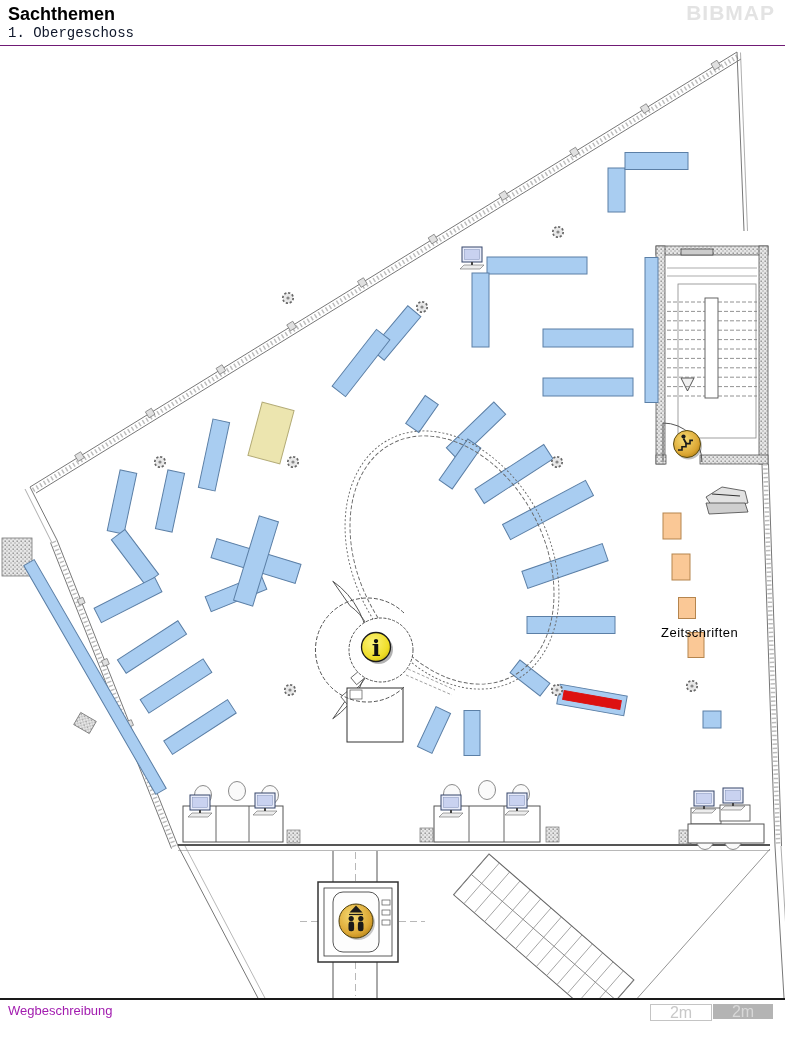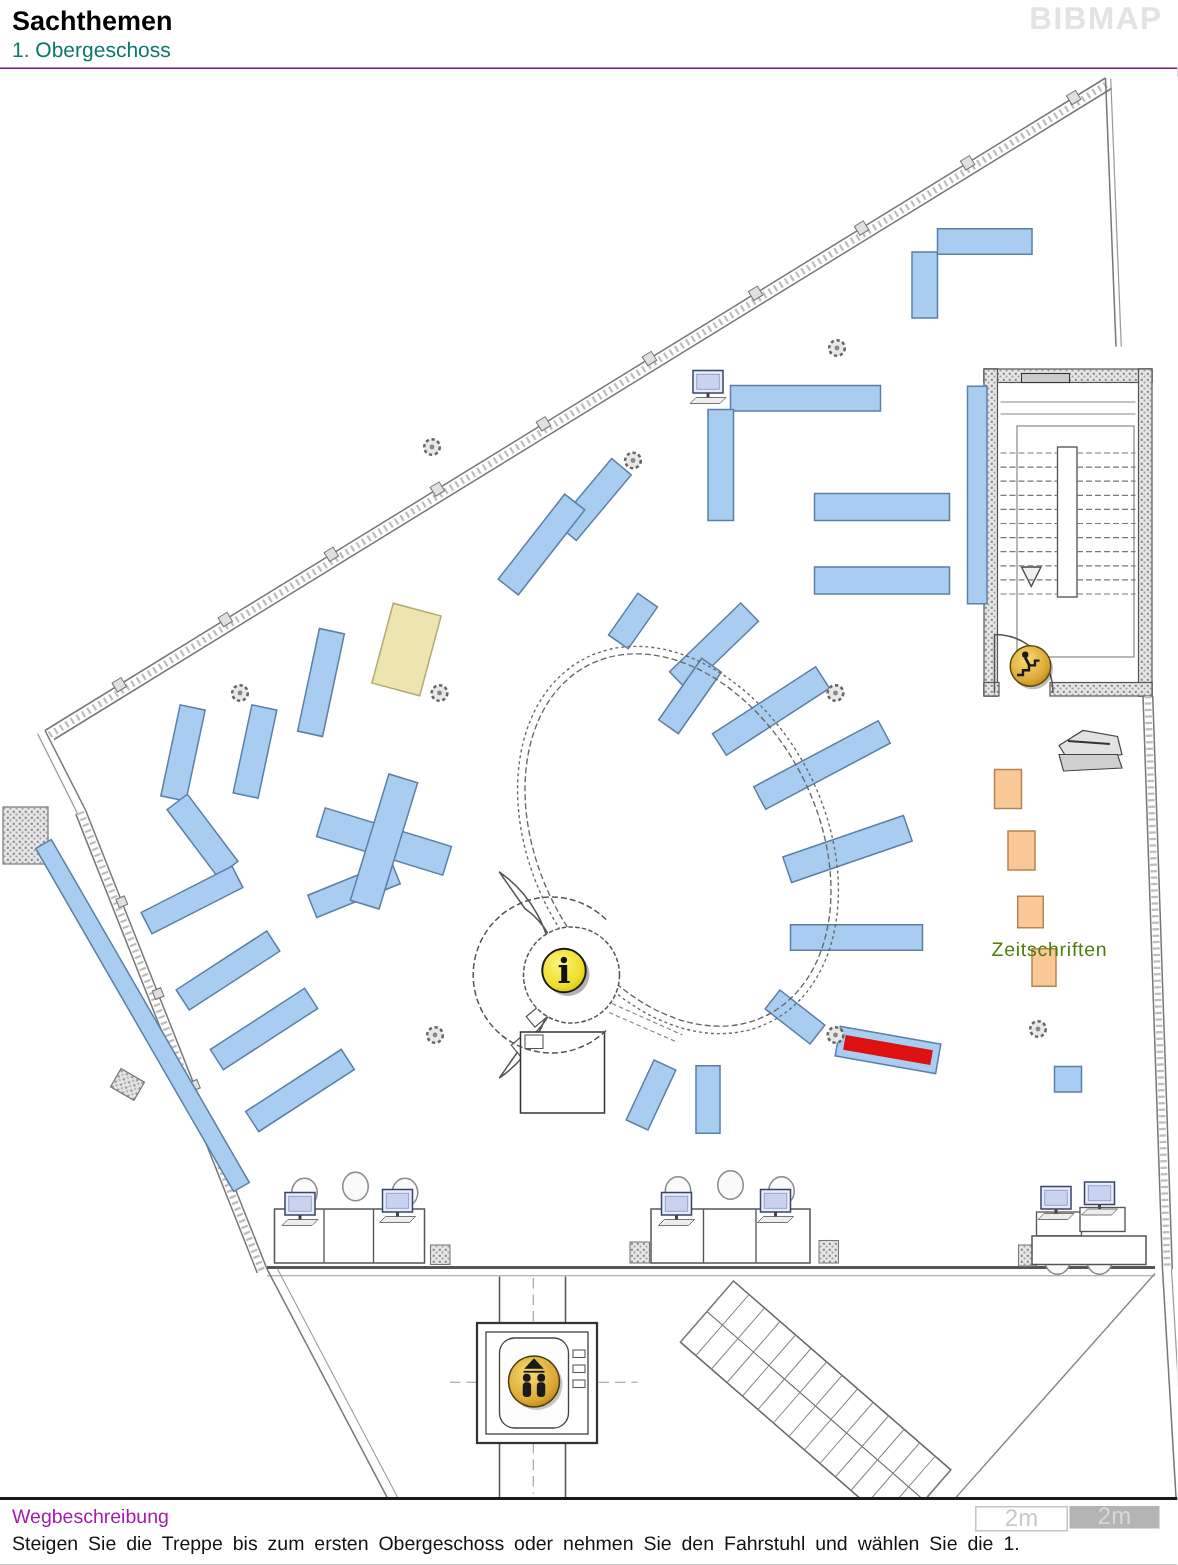--- a/index.html
+++ b/index.html
@@ -2,25 +2,25 @@
 <html><head>
 <meta charset="utf-8">
 <style>
   html,body{margin:0;padding:0;}
   body{
     width:785px;height:1043px;position:relative;background:#fff;
     font-family:"Liberation Sans",sans-serif;overflow:hidden;
   }
   #header{position:absolute;left:0;top:0;width:785px;height:45px;border-bottom:6px solid #701a75;background:#fff;}
   #page-title{position:absolute;left:8px;top:4px;font-size:18px;font-weight:bold;color:#000;}
-  #floor-label{position:absolute;left:8px;top:25px;font-size:14px;color:#0f766e;}
+  #floor-label{position:absolute;left:8px;top:25px;font-size:14px;color:#0f172a;font-family:Liberation Mono, monospace;}
   #logo{position:absolute;right:10px;top:1px;font-size:21px;font-weight:bold;color:#e3e3e3;letter-spacing:1px;text-align:center;}
   #map-wrap{position:absolute;left:0;top:46px;width:785px;height:952px;background:#fff;}
   #floor-svg{position:absolute;left:0;top:0;}
-  #magazines-label{position:absolute;left:661px;top:579px;font-size:13px;color:#4d7c0f;letter-spacing:0.5px;}
+  #magazines-label{position:absolute;left:661px;top:579px;font-size:13px;color:#000000;letter-spacing:0.5px;}
   #footer{position:absolute;left:0;top:998px;width:785px;height:43px;border-top:2px solid #1a1a1a;border-bottom:2px solid #333;background:#fff;}
   #footer-heading{position:absolute;left:8px;top:3px;font-size:13px;font-weight:normal;color:#a21caf;}
   #footer-text{position:absolute;left:8px;top:21px;font-size:13px;color:#111;word-spacing:3px;white-space:nowrap;}
   .scalebox{position:absolute;top:4px;width:60px;height:15px;font-size:16px;text-align:center;line-height:15px;}
   #scale-light{right:73px;background:#fff;border:1px solid #c4c4c4;color:#c8c8c8;}
   #scale-dark{right:12px;background:#b4b4b4;color:#d8d8d8;}
 </style>
 </head>
 <body>
 
@@ -318,16 +318,15 @@
           <circle cx="376" cy="647" r="14.5" fill="url(#yellowGrad)" stroke="#1a1a1a" stroke-width="1.3"></circle>
           <text x="376" y="655.5" text-anchor="middle" font-size="23" font-family="&quot;DejaVu Serif&quot;,serif" font-weight="bold" fill="#111">i</text>
         </g>
       </g>
   </svg>
   <div id="magazines-label">Zeitschriften</div>
 </div>
 
 <div id="footer">
   <div id="footer-heading">Wegbeschreibung</div>
-  <div id="footer-text">Steigen Sie die Treppe bis zum ersten Obergeschoss oder nehmen Sie den Fahrstuhl und wählen Sie die 1.</div>
   <div id="scale-light" class="scalebox">2m</div>
   <div id="scale-dark" class="scalebox">2m</div>
 </div>
 
 </body></html>

